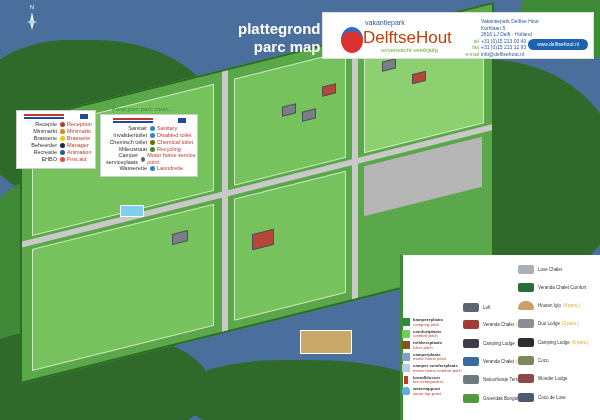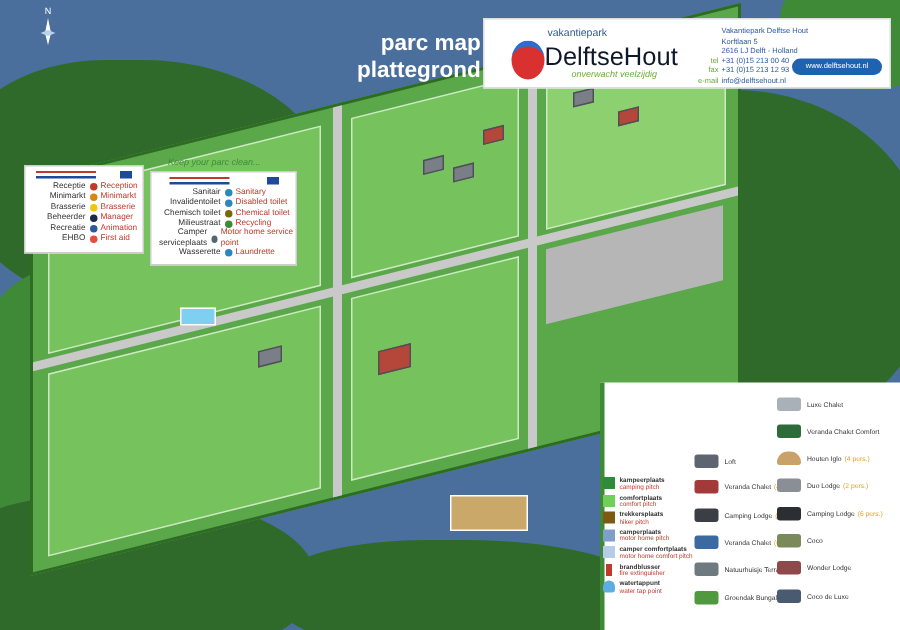--- a/index.html
+++ b/index.html
@@ -10,21 +10,21 @@
   .forest.light{background:#3f8a36;}
   .park{position:absolute;left:20px;top:120px;width:470px;height:260px;background:#5aa84a;transform:skewY(-14deg);transform-origin:left top;border:2px solid #2e6b25;}
   .plot{position:absolute;background:#76c35e;border:1px solid #cfe8c4;}
   .road{position:absolute;background:#c9c9c9;}
   .parking{position:absolute;background:#b6b6b6;}
   .bldg{position:absolute;background:#7a7f87;border:1px solid #4d5057;}
   .bldg.red{background:#b5473a;}
   .title{position:absolute;left:238px;top:20px;color:#fff;font-weight:bold;font-size:15px;line-height:18px;text-align:right;}
   .header{position:absolute;left:322px;top:12px;width:270px;height:45px;background:#fff;border:1px solid #ddd;}
   .brand-small{position:absolute;left:42px;top:6px;font-size:7px;color:#2c5aa0;}
-  .brand{position:absolute;left:40px;top:15px;font-size:17px;color:#0f172a;}
+  .brand{position:absolute;left:40px;top:15px;font-size:17px;color:#c2410c;}
   .tagline{position:absolute;left:58px;top:34px;font-size:6px;color:#6aaa3a;font-style:italic;}
   .logo-icon{position:absolute;left:18px;top:14px;width:22px;height:22px;border-radius:50%;background:#d93030;border-top:4px solid #2a6fd0;}
   .contact{position:absolute;left:140px;top:5px;font-size:5px;line-height:6.5px;color:#2c5aa0;}
   .contact .lbl{color:#6aaa3a;display:inline-block;width:16px;text-align:right;margin-right:2px;}
   .web-btn{position:absolute;left:205px;top:26px;width:60px;height:11px;border-radius:6px;background:#1e63b0;color:#fff;font-size:5px;line-height:11px;text-align:center;}
   .compass{position:absolute;left:26px;top:2px;width:12px;height:30px;}
   .legend{position:absolute;background:#fff;border:1px solid #ccc;font-size:5.5px;line-height:7px;}
   .legend .row{display:flex;align-items:center;height:7px;}
   .legend .nl{width:40px;text-align:right;color:#333;}
   .legend .en{color:#c0392b;margin-left:2px;}
@@ -76,22 +76,22 @@
   <div class="bldg" style="left:280px;top:60px;width:12px;height:8px;"></div>
   <div class="bldg red" style="left:300px;top:40px;width:12px;height:8px;"></div>
   <div class="bldg" style="left:360px;top:30px;width:12px;height:8px;"></div>
   <div class="bldg red" style="left:390px;top:50px;width:12px;height:8px;"></div>
   <div class="bldg" style="left:150px;top:150px;width:14px;height:9px;"></div>
 </div>
 <div class="layer" style="left:120px;top:205px;width:22px;height:10px;background:#7fd0f0;border:1px solid #fff;"></div>
 <div class="layer" style="left:300px;top:330px;width:50px;height:22px;background:#c9a86a;border:1px solid #fff;"></div>
 
 <div class="title">
+  <div>plattegrond</div>
   <div>parc map</div>
-  <div>plattegrond</div>
 </div>
 
 <div class="header">
   <div class="logo-icon"></div>
   <div class="brand-small">vakantiepark</div>
   <div class="brand">DelftseHout</div>
   <div class="tagline">onverwacht veelzijdig</div>
   <div class="contact">
     <div><span class="lbl"></span><span>Vakantiepark Delftse Hout</span></div>
     <div><span class="lbl"></span><span>Korftlaan 5</span></div>

